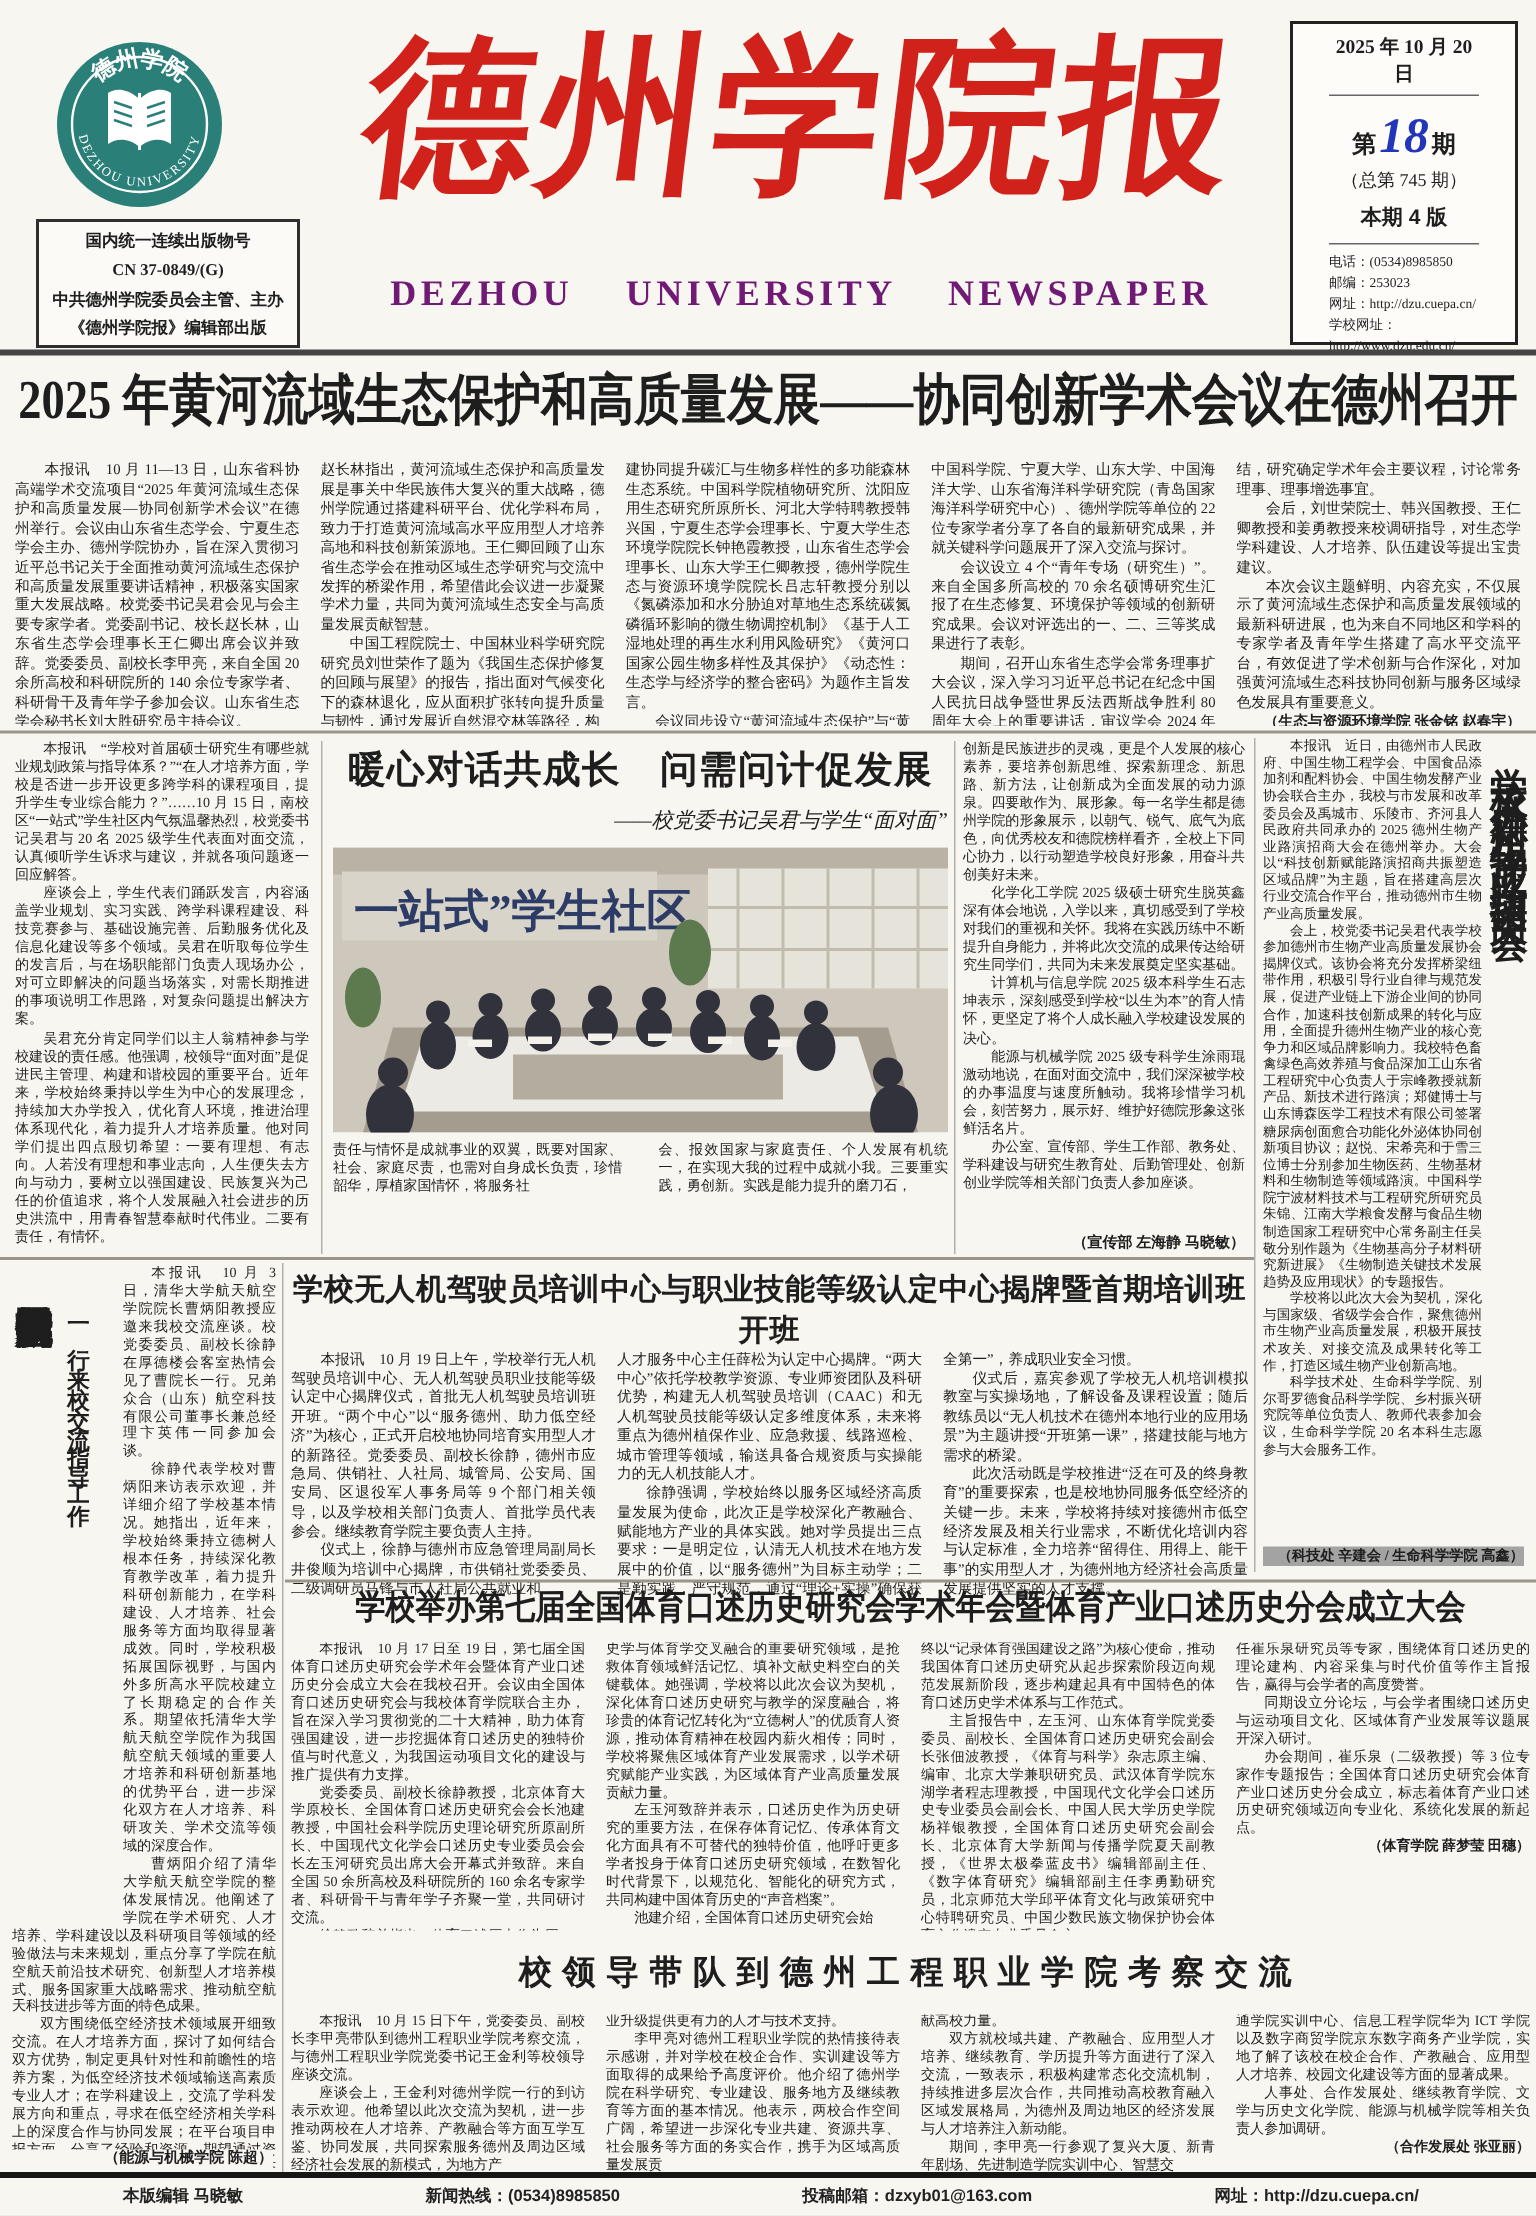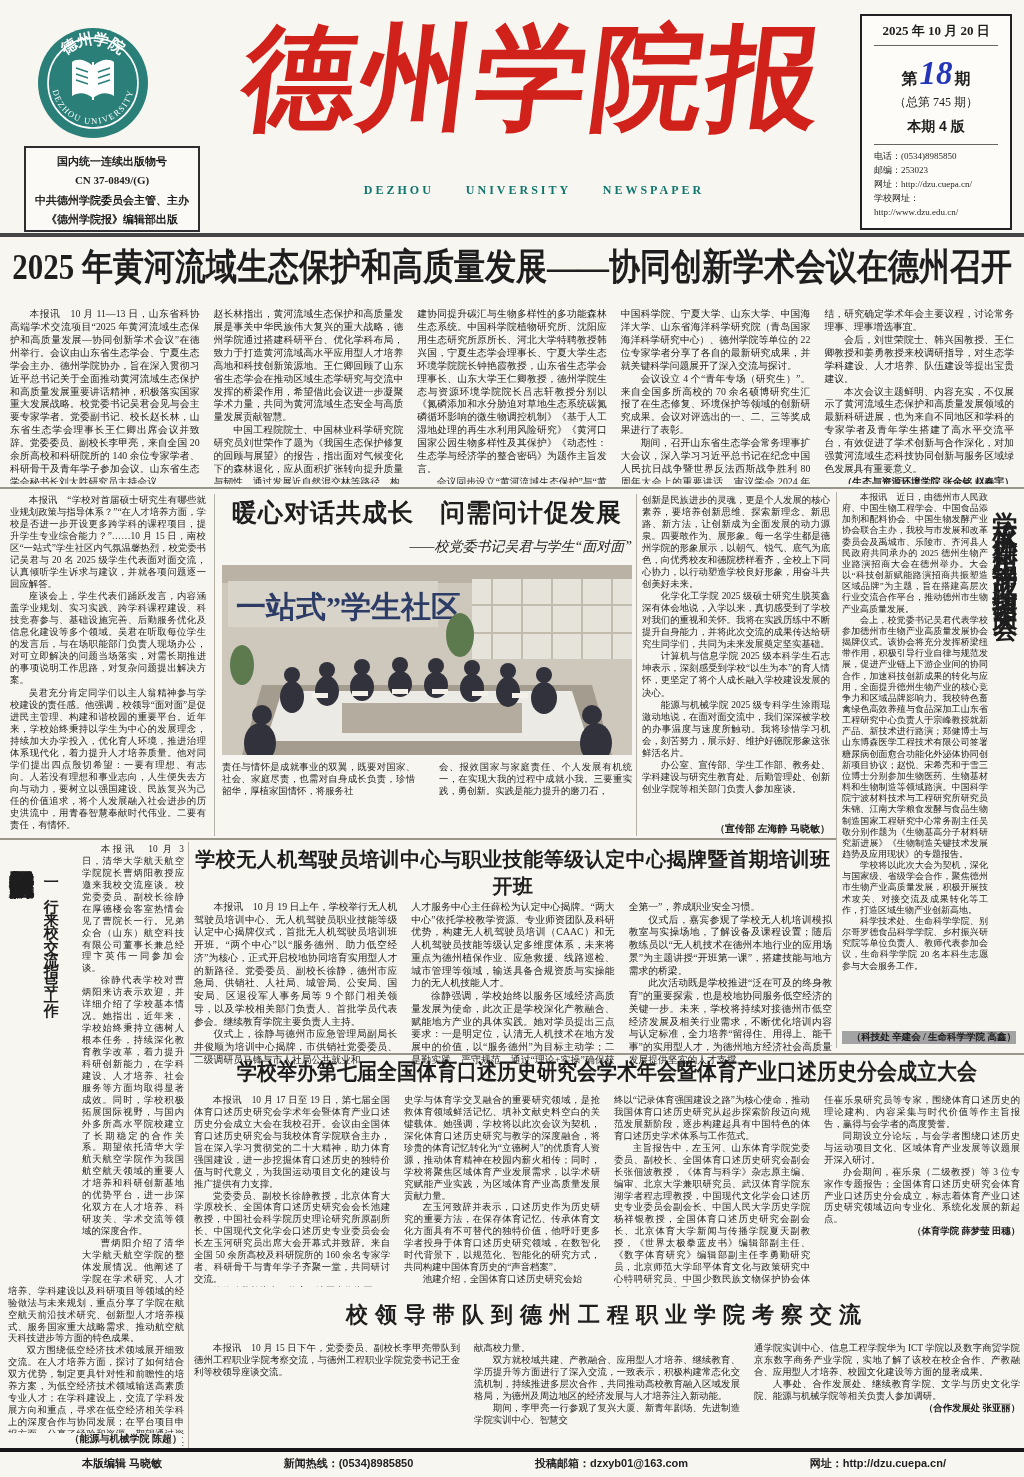--- a/index.html
+++ b/index.html
@@ -16,26 +16,26 @@
     border:2px solid #2e2e2e; background:#fbfaf6; text-align:center;
     font-size:11px; line-height:1.75; padding-top:4px; font-weight:bold;
   }
   .paper-title {
     position:absolute; left:210px; top:8px; width:648px; text-align:center;
     font-size:112px; font-weight:900; color:#d0211a; line-height:1.25;
     transform:skewX(-7deg) scaleY(1.02); letter-spacing:4px; white-space:nowrap;
   }
   .paper-title-en {
     position:absolute; left:210px; top:183px; width:648px; text-align:center;
-    color:#0f766e; font-weight:bold; font-size:12px; letter-spacing:3px;
+    color:#701a75; font-weight:bold; font-size:24px; letter-spacing:3px;
     word-spacing:26px;
   }
   .issuebox {
     position:absolute; right:12px; top:14px; width:152px; height:216px;
-    border:2px solid #222; background:#fdfcf8; padding:6px 12px;
+    border:2px solid #222; background:#fdfcf8; padding:6px 24px;
   }
   .issue-date { font-size:13px; text-align:center; padding-bottom:5px; border-bottom:1px solid #666; font-weight:bold; }
   .issue-no { text-align:center; font-size:16px; margin-top:9px; font-weight:bold; }
   .issue-no .big { font-size:33px; color:#2436b8; font-style:italic; font-weight:bold; padding:0 2px; }
   .issue-total { text-align:center; font-size:12px; margin-top:2px; }
   .issue-pages { text-align:center; font-size:14px; font-weight:bold; margin-top:7px; font-family:"Liberation Sans",sans-serif; }
   .issue-contacts { margin-top:8px; border-top:1px solid #666; padding-top:5px; font-size:9px; line-height:1.55; }
   .head-rule { position:absolute; left:0; top:233px; width:1024px; height:4px; background:#454545; }
   
   .cols p, .flowtext p { text-indent:2em; text-align:justify; }
@@ -335,20 +335,25 @@
         <div class="byline">（体育学院 薛梦莹 田穗）</div>
       </div>
     </div>
   </div>
 
   <div class="visit">
     <div class="visit-h">校领导带队到德州工程职业学院考察交流</div>
     <div class="visit-cols cols">
       <div class="col">
           <p>本报讯　10 月 15 日下午，党委委员、副校长李甲亮带队到德州工程职业学院考察交流，与德州工程职业学院党委书记王金利等校领导座谈交流。</p>
+          <p>座谈会上，王金利对德州学院一行的到访表示欢迎。他希望以此次交流为契机，进一步推动两校在人才培养、产教融合等方面互学互鉴、协同发展，共同探索服务德州及周边区域经济社会发展的新模式，为地方产</p>
+        </div>
+      <div class="col cont">
+          <p>业升级提供更有力的人才与技术支持。</p>
+          <p>李甲亮对德州工程职业学院的热情接待表示感谢，并对学校在校企合作、实训建设等方面取得的成果给予高度评价。他介绍了德州学院在科学研究、专业建设、服务地方及继续教育等方面的基本情况。他表示，两校合作空间广阔，希望进一步深化专业共建、资源共享、社会服务等方面的务实合作，携手为区域高质量发展贡</p>
         </div>
       <div class="col cont">
           <p>献高校力量。</p>
           <p>双方就校域共建、产教融合、应用型人才培养、继续教育、学历提升等方面进行了深入交流，一致表示，积极构建常态化交流机制，持续推进多层次合作，共同推动高校教育融入区域发展格局，为德州及周边地区的经济发展与人才培养注入新动能。</p>
           <p>期间，李甲亮一行参观了复兴大厦、新青年剧场、先进制造学院实训中心、智慧交</p>
         </div>
       <div class="col cont">
         <div class="cont">
             <p>通学院实训中心、信息工程学院华为 ICT 学院以及数字商贸学院京东数字商务产业学院，实地了解了该校在校企合作、产教融合、应用型人才培养、校园文化建设等方面的显著成果。</p>
             <p>人事处、合作发展处、继续教育学院、文学与历史文化学院、能源与机械学院等相关负责人参加调研。</p>

